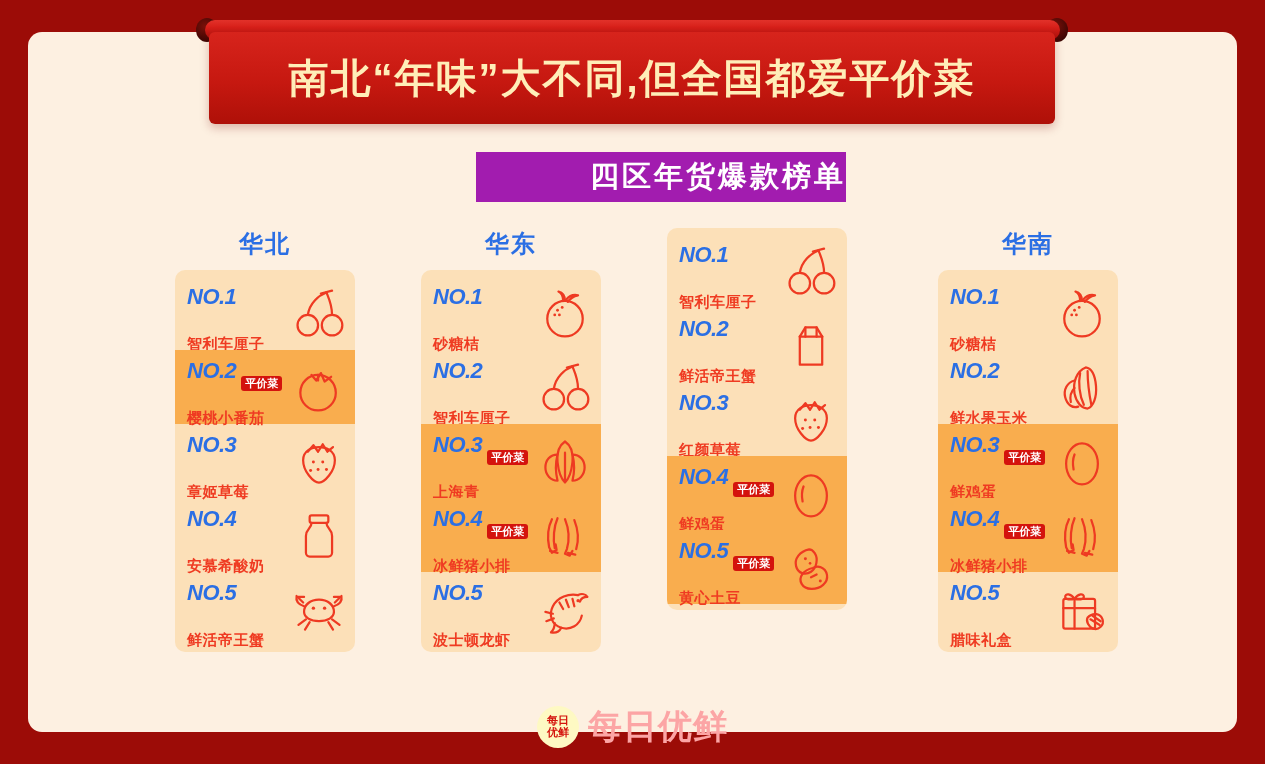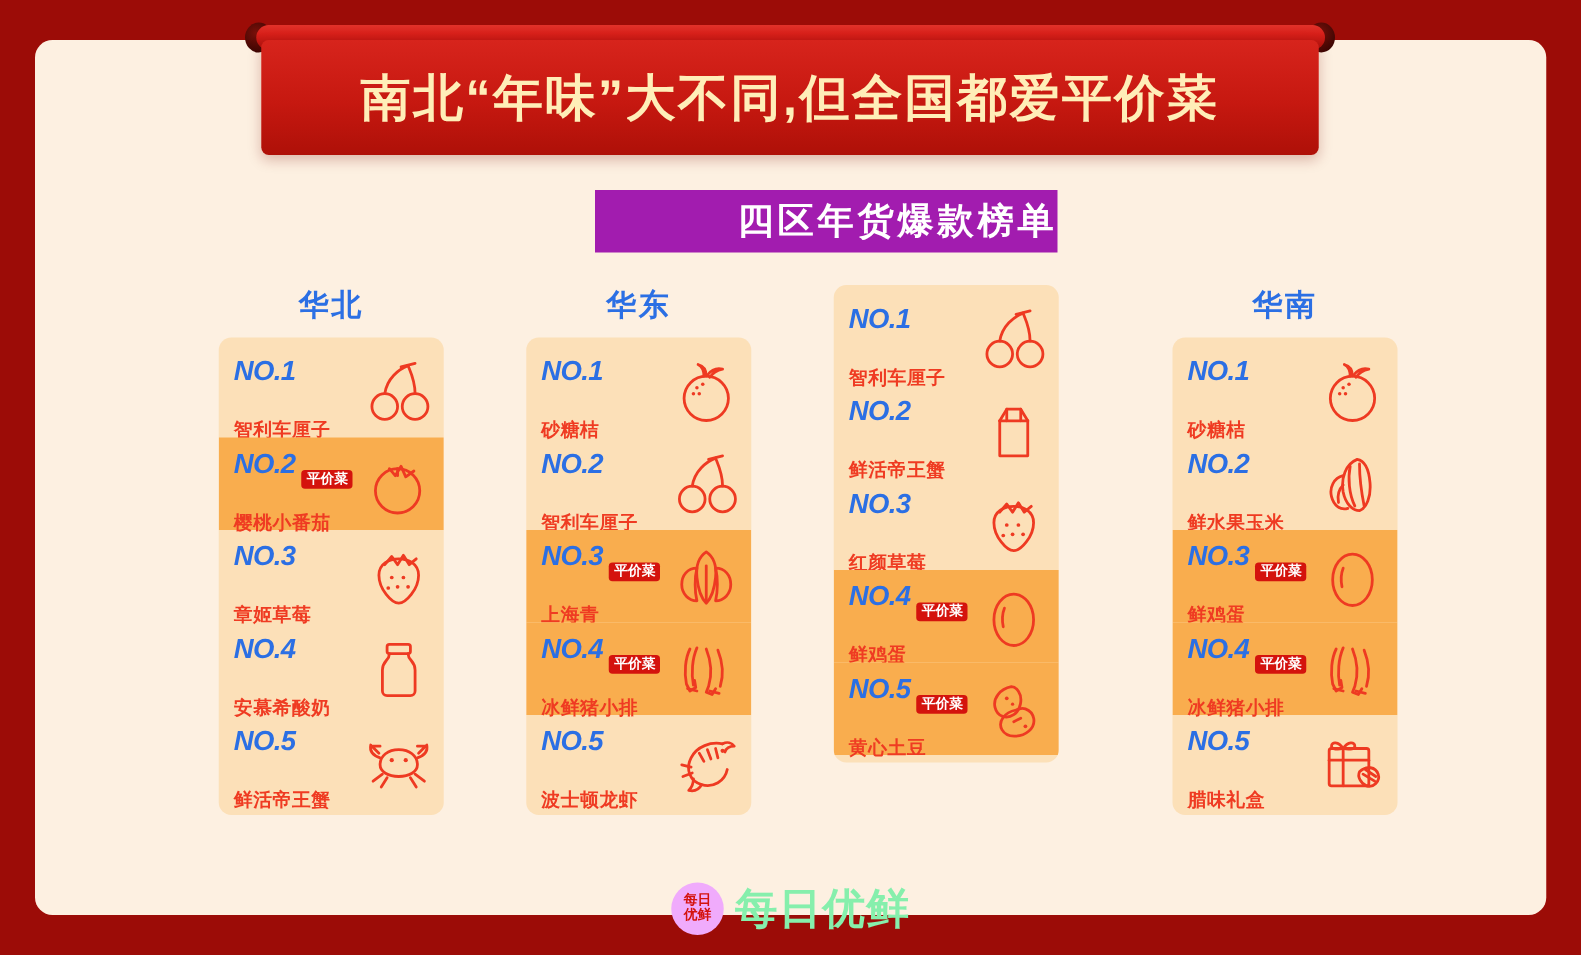--- a/index.html
+++ b/index.html
@@ -95,29 +95,29 @@
     stroke:#ee3a22; fill:none; stroke-width:2.4;
     stroke-linecap:round; stroke-linejoin:round;
   }
   .item-icon svg .dot{ fill:#ee3a22; stroke:none; }
   
   #footer{
     position:absolute; left:0; top:690px; width:1265px; height:74px;
     display:flex; align-items:center; justify-content:center; gap:9px;
   }
   .logo-mark{
-    width:42px; height:42px; border-radius:50%; background:#f0abfc;
+    width:42px; height:42px; border-radius:50%; background:#fef9c3;
     display:flex; flex-direction:column; align-items:center;
     justify-content:center; line-height:1.05;
   }
   .logo-mark i{
     font-style:normal; color:#d4130d; font-size:11px; font-weight:bold;
   }
   .logo-text{
-    color:#86efac; font-size:34px; font-weight:bold; letter-spacing:1px;
+    color:#fca5a5; font-size:34px; font-weight:bold; letter-spacing:1px;
   }
 </style>
 </head>
 <body>
 
 <div id="page-card"></div>
 
 <div id="banner-wrap">
   <div class="rod-cap left"></div>
   <div class="rod-cap right"></div>

